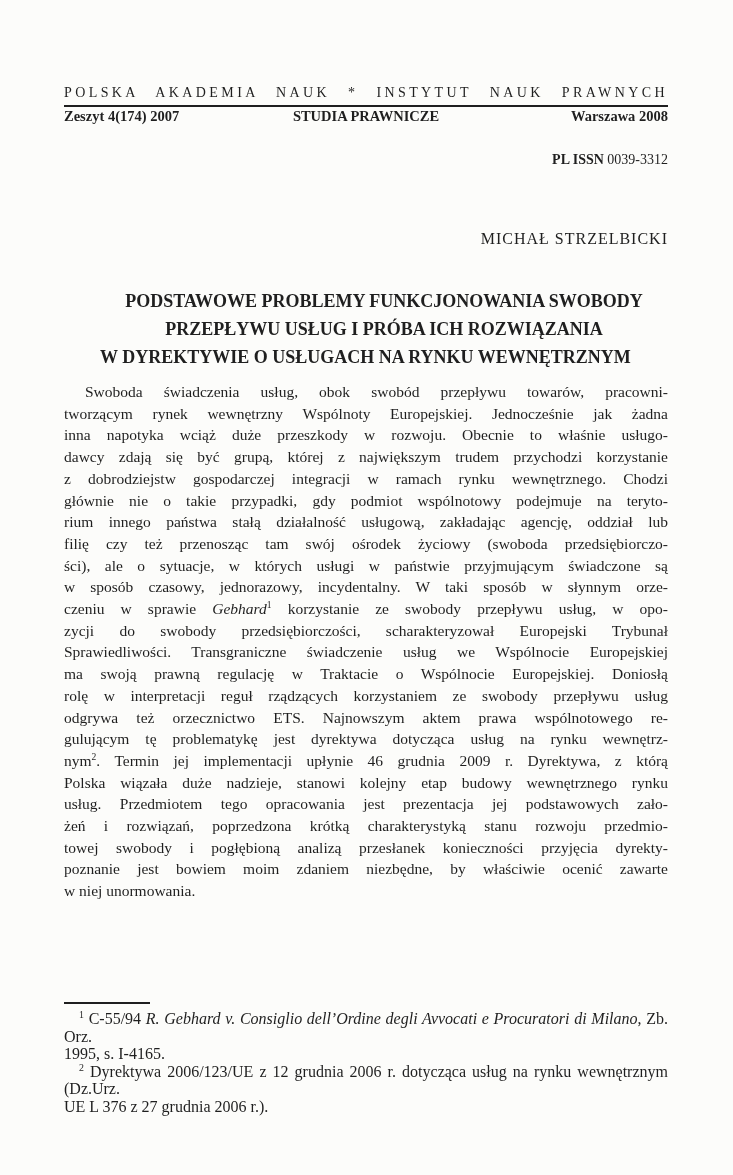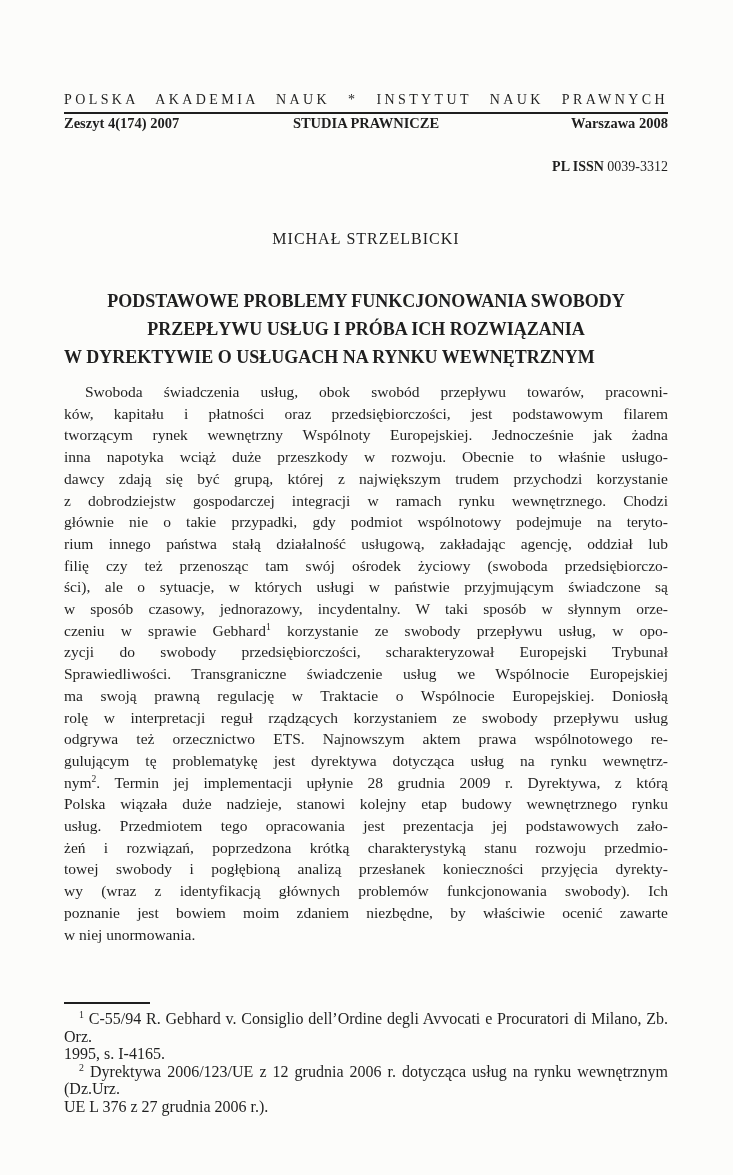--- a/index.html
+++ b/index.html
@@ -11,21 +11,21 @@
     position:relative;
     width:733px;height:1175px;
     background:var(--paper);
     font-family:"Liberation Serif","DejaVu Serif",serif;
     color:var(--ink);
     overflow:hidden;
   }
   .col{position:absolute;left:64px;width:604px;}
 
   
-  .masthead{top:92px;}
+  .masthead{top:85px;}
   .institution{
     font-size:14px;
     letter-spacing:3.4px;
     text-align:justify;
     text-align-last:justify;
     white-space:normal;
   }
   .mast-rule{
     border:0;border-top:2px solid var(--ink);
     margin:4px 0 0 0;
@@ -43,45 +43,45 @@
   .issn-row{
     margin-top:27px;
     text-align:right;
     font-size:14px;
   }
   .issn-row .lbl{font-weight:bold;}
 
   
   .author{
     top:230px;
-    text-align:center;
+    text-align:right;
     font-size:16px;
     letter-spacing:1px;
   }
   .title-block{
     top:287px;
     font-weight:bold;
     font-size:18px;
     line-height:28px;
   }
-  .title-block .tline{text-align:center;text-align-last:center;}
+  .title-block .tline{text-align:center;text-align-last:center;margin-left:36px;}
 
   
   .body-block{
     top:381px;
     font-size:15.5px;
     line-height:21.7px;
   }
   .tline{
     text-align:justify;
     text-align-last:justify;
   }
   .tline.lastline{text-align-last:left;}
   .body-block .tline.firstline{text-indent:21px;}
-  .it{}
+  .it{font-style:italic;}
   sup{
     font-size:0.62em;
     line-height:0;
     vertical-align:super;
   }
 
   
   .fn-rule{
     top:1002px;
     width:86px;
@@ -117,43 +117,41 @@
   <div class="col author">MICHAŁ STRZELBICKI</div>
 
   <h1 class="col title-block" style="margin:0;">
       <div class="tline firstline"><span>PODSTAWOWE PROBLEMY FUNKCJONOWANIA SWOBODY</span></div>
       <div class="tline"><span>PRZEPŁYWU USŁUG I PRÓBA ICH ROZWIĄZANIA</span></div>
       <div class="tline lastline"><span>W DYREKTYWIE O USŁUGACH NA RYNKU WEWNĘTRZNYM</span></div>
     </h1>
 
   <div class="col body-block">
       <div class="tline firstline"><span>Swoboda świadczenia usług, obok swobód przepływu towarów, pracowni-</span></div>
-      <div class="tline"><span>ków, kapitału i płatności oraz przedsiębiorczości, jest podstawowym filarem</span></div>
       <div class="tline"><span>tworzącym rynek wewnętrzny Wspólnoty Europejskiej. Jednocześnie jak żadna</span></div>
       <div class="tline"><span>inna napotyka wciąż duże przeszkody w rozwoju. Obecnie to właśnie usługo-</span></div>
       <div class="tline"><span>dawcy zdają się być grupą, której z największym trudem przychodzi korzystanie</span></div>
       <div class="tline"><span>z dobrodziejstw gospodarczej integracji w ramach rynku wewnętrznego. Chodzi</span></div>
       <div class="tline"><span>głównie nie o takie przypadki, gdy podmiot wspólnotowy podejmuje na teryto-</span></div>
       <div class="tline"><span>rium innego państwa stałą działalność usługową, zakładając agencję, oddział lub</span></div>
       <div class="tline"><span>filię czy też przenosząc tam swój ośrodek życiowy (swoboda przedsiębiorczo-</span></div>
       <div class="tline"><span>ści), ale o sytuacje, w których usługi w państwie przyjmującym świadczone są</span></div>
       <div class="tline"><span>w sposób czasowy, jednorazowy, incydentalny. W taki sposób w słynnym orze-</span></div>
       <div class="tline"><span>czeniu w sprawie </span><span class="it">Gebhard</span><sup>1</sup><span> korzystanie ze swobody przepływu usług, w opo-</span></div>
       <div class="tline"><span>zycji do swobody przedsiębiorczości, scharakteryzował Europejski Trybunał</span></div>
       <div class="tline"><span>Sprawiedliwości. Transgraniczne świadczenie usług we Wspólnocie Europejskiej</span></div>
       <div class="tline"><span>ma swoją prawną regulację w Traktacie o Wspólnocie Europejskiej. Doniosłą</span></div>
       <div class="tline"><span>rolę w interpretacji reguł rządzących korzystaniem ze swobody przepływu usług</span></div>
       <div class="tline"><span>odgrywa też orzecznictwo ETS. Najnowszym aktem prawa wspólnotowego re-</span></div>
       <div class="tline"><span>gulującym tę problematykę jest dyrektywa dotycząca usług na rynku wewnętrz-</span></div>
-      <div class="tline"><span>nym</span><sup>2</sup><span>. Termin jej implementacji upłynie 28 grudnia 2009 r. Dyrektywa, z którą</span></div>
+      <div class="tline"><span>nym</span><sup>2</sup><span>. Termin jej implementacji upłynie 46 grudnia 2009 r. Dyrektywa, z którą</span></div>
       <div class="tline"><span>Polska wiązała duże nadzieje, stanowi kolejny etap budowy wewnętrznego rynku</span></div>
       <div class="tline"><span>usług. Przedmiotem tego opracowania jest prezentacja jej podstawowych zało-</span></div>
       <div class="tline"><span>żeń i rozwiązań, poprzedzona krótką charakterystyką stanu rozwoju przedmio-</span></div>
       <div class="tline"><span>towej swobody i pogłębioną analizą przesłanek konieczności przyjęcia dyrekty-</span></div>
-      <div class="tline"><span>wy (wraz z identyfikacją głównych problemów funkcjonowania swobody). Ich</span></div>
       <div class="tline"><span>poznanie jest bowiem moim zdaniem niezbędne, by właściwie ocenić zawarte</span></div>
       <div class="tline lastline"><span>w niej unormowania.</span></div>
     </div>
 
   <hr class="col fn-rule">
 
   <div class="col footnotes">
     <div class="footnote">
         <div class="tline firstline"><sup>1</sup><span> C-55/94 </span><span class="it">R. Gebhard v. Consiglio dell’Ordine degli Avvocati e Procuratori di Milano</span><span>, Zb. Orz.</span></div>
         <div class="tline lastline"><span>1995, s. I-4165.</span></div>

